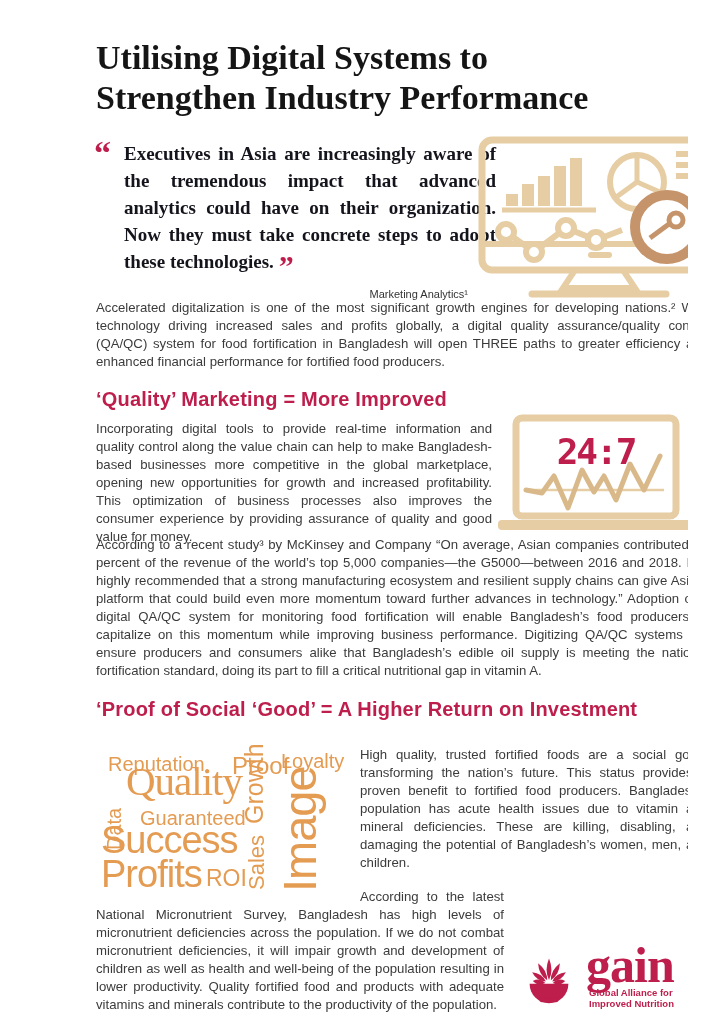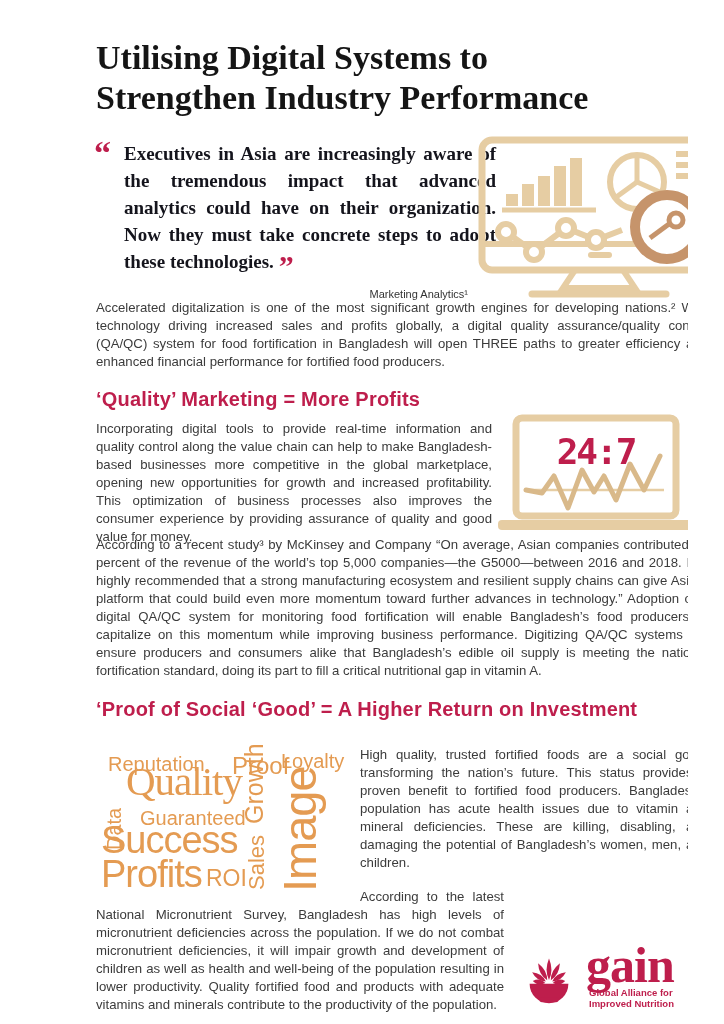--- a/index.html
+++ b/index.html
@@ -137,21 +137,21 @@
 
     <circle cx="195" cy="97" r="32" fill="#ffffff" stroke="#C6946B" stroke-width="10"></circle>
     <line x1="178" y1="108" x2="197" y2="94" stroke="#C6946B" stroke-width="5"></line>
     <circle cx="204" cy="90" r="7" fill="#fff" stroke="#C6946B" stroke-width="5"></circle>
     <line x1="219" y1="121" x2="245" y2="147" stroke="#C6946B" stroke-width="13" stroke-linecap="round"></line>
   </svg>
 
   <p class="body-par intro">Accelerated digitalization is one of the most significant growth engines for developing nations.² With technology driving increased sales and profits globally, a digital quality assurance/quality control (QA/QC) system for food fortification in Bangladesh will open THREE paths to greater efficiency and enhanced financial performance for fortified food producers.</p>
 
   <div class="quality-section">
-    <h2 class="section-heading">‘Quality’ Marketing = More Profits</h2>
+    <h2 class="section-heading">‘Quality’ Marketing = More Improved</h2>
     <p class="body-par">Incorporating digital tools to provide real-time information and quality control along the value chain can help to make Bangladesh-based businesses more competitive in the global marketplace, opening new opportunities for growth and increased profitability. This optimization of business processes also improves the consumer experience by providing assurance of quality and good value for money.</p>
   </div>
 
   <svg class="laptop-graphic" width="236" height="124" viewBox="0 0 236 124" fill="none">
     <rect x="24" y="6" width="160" height="98" rx="6" stroke="#E6CDA3" stroke-width="7"></rect>
     <rect x="6" y="108" width="196" height="10" rx="4" fill="#E6CDA3"></rect>
     <text class="digital" x="104" y="52" text-anchor="middle" font-size="36" letter-spacing="-2" fill="#BE1E4C" font-family="DejaVu Sans Mono, monospace" font-weight="bold">24:7</text>
     <line x1="36" y1="78" x2="172" y2="78" stroke="#E6CDA3" stroke-width="2.5"></line>
     <polyline points="34,78 50,81 62,64 76,96 90,58 102,80 112,64 124,88 138,52 152,78 168,44" stroke="#D9B98A" stroke-width="5" fill="none" stroke-linejoin="round" stroke-linecap="round"></polyline>
   </svg>

